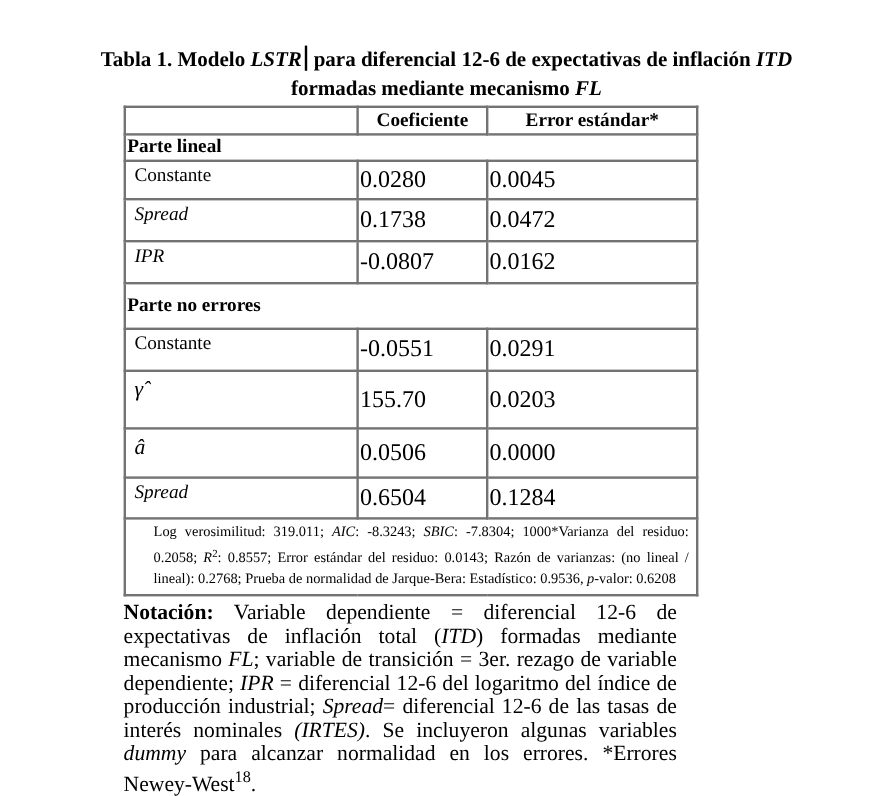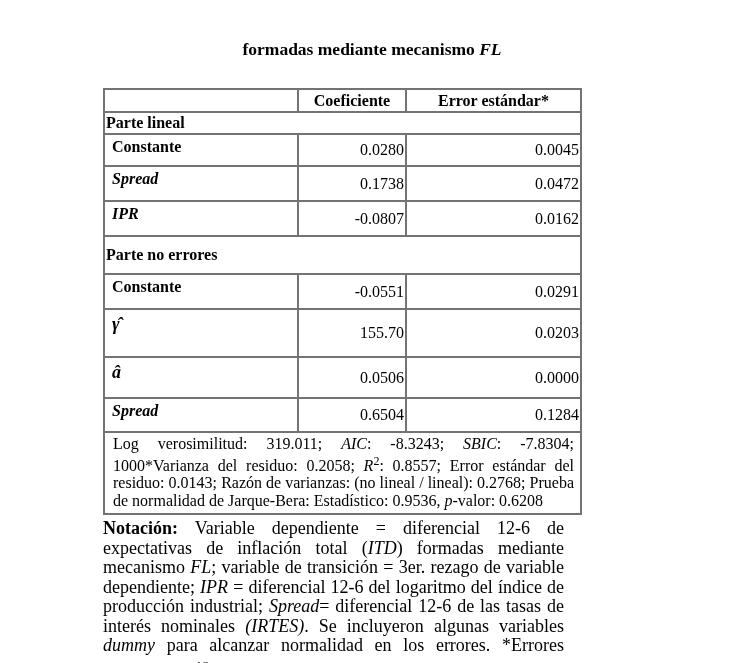--- a/index.html
+++ b/index.html
@@ -19,49 +19,50 @@
     display:inline-block;width:1.5px;height:21px;background:#000;
     vertical-align:-4px;margin:0 1px 0 3px;
   }
   .content{position:absolute;left:103px;top:88px;width:477px;}
   table.results{
     border-collapse:collapse;table-layout:fixed;width:477px;
   }
   table.results td{border:2px solid #737373;overflow:hidden;margin-top:15px;}
   .lbl{
     text-align:left;vertical-align:top;
-    padding:3px 2px 2px 7px;font-size:16px;font-weight:bold;
+    padding:3px 2px 2px 7px;font-size:16px;
   }
   .lbl-it{font-style:italic;}
   .lbl-math{font-style:italic;font-size:18px;padding-top:4px;}
-  .num{text-align:right;vertical-align:middle;font-size:16px;}
+  .num{text-align:left;vertical-align:middle;font-size:20px;}
   .colhead{font-weight:bold;text-align:center;vertical-align:middle;font-size:16px;}
   .sechead{font-weight:bold;vertical-align:middle;font-size:16px;}
   .rh-head{height:23px;}
   .rh-sec1{height:22px;}
   .rh-32{height:32px;}
   .rh-35{height:35px;}
   .rh-sec2{height:38px;}
   .rh-48{height:48px;}
   .rh-41{height:41px;}
   .rh-34{height:34px;}
   td.stats{
     text-align:justify;vertical-align:top;
-    font-size:16px;line-height:17.6px;
-    padding:2px 6px 4px 8px;
+    font-size:12px;line-height:17.6px;
+    padding:2px 6px 4px 23px;
   }
   .notation{
     margin:4px 16px 0 0;text-align:justify;
     font-size:18px;line-height:19.5px;
   }
 </style>
 </head>
 <body>
 
 <div class="title-block">
+  <div><span><span>Tabla 1. Modelo </span><span class="it">LSTR</span></span><span class="caret"></span><span><span> para diferencial 12-6 de expectativas de inflación </span><span class="it">ITD</span></span></div>
   <div><span>formadas mediante mecanismo </span><span class="it">FL</span></div>
 </div>
 
 <div class="content">
   <table class="results">
     <colgroup>
       <col style="width:194px">
       <col style="width:108px">
       <col style="width:175px">
     </colgroup>

